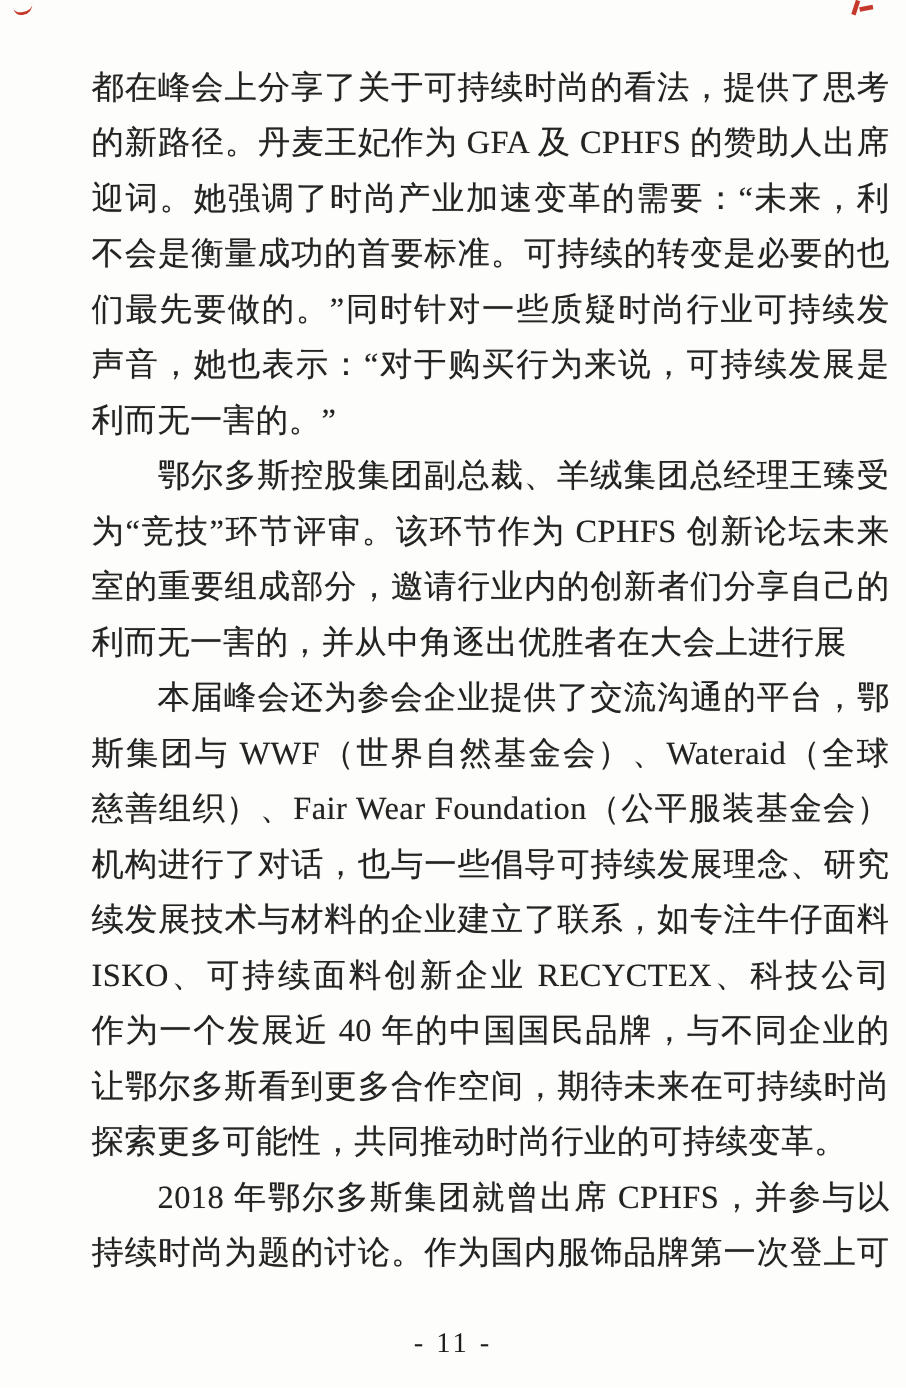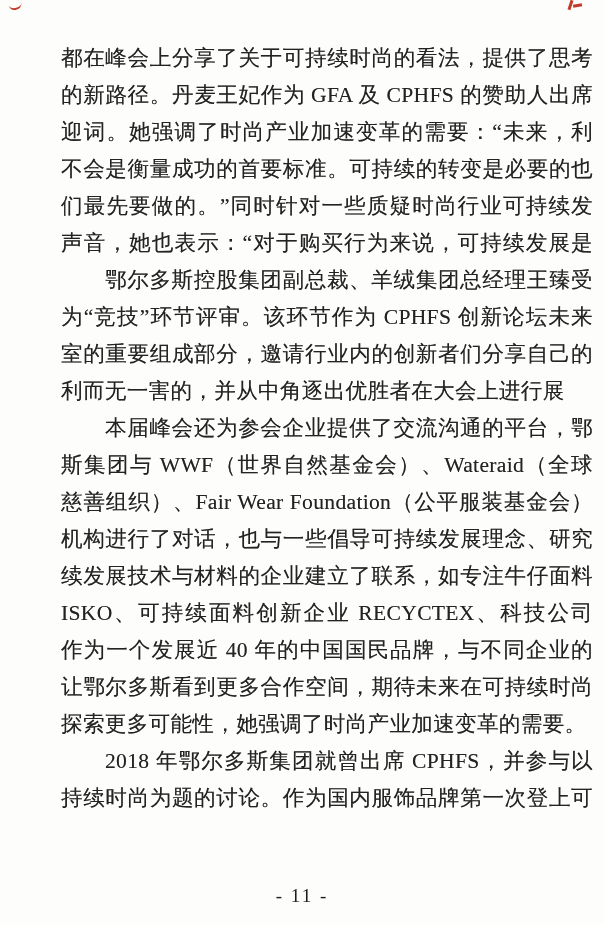--- a/index.html
+++ b/index.html
@@ -104,39 +104,40 @@
 
   <div class="text-block">
 
     <div class="para">
       <div class="line j">都在峰会上分享了关于可持续时尚的看法，提供了思考问题</div>
       <div class="line j">的新路径。丹麦王妃作为 GFA 及 CPHFS 的赞助人出席并致欢</div>
       <div class="line j">迎词。她强调了时尚产业加速变革的需要：“未来，利润将</div>
       <div class="line j">不会是衡量成功的首要标准。可持续的转变是必要的也是我</div>
       <div class="line j">们最先要做的。”同时针对一些质疑时尚行业可持续发展的</div>
       <div class="line j">声音，她也表示：“对于购买行为来说，可持续发展是有百</div>
+      <div class="line">利而无一害的。”</div>
     </div>
 
     <div class="para">
       <div class="line j indent">鄂尔多斯控股集团副总裁、羊绒集团总经理王臻受邀成</div>
       <div class="line j">为“竞技”环节评审。该环节作为 CPHFS 创新论坛未来实验</div>
       <div class="line j">室的重要组成部分，邀请行业内的创新者们分享自己的可持</div>
       <div class="line">利而无一害的，并从中角逐出优胜者在大会上进行展示。</div>
     </div>
 
     <div class="para">
       <div class="line j indent">本届峰会还为参会企业提供了交流沟通的平台，鄂尔多</div>
       <div class="line j">斯集团与 WWF（世界自然基金会）、Wateraid（全球水资源</div>
       <div class="line j">慈善组织）、Fair Wear Foundation（公平服装基金会）等</div>
       <div class="line j">机构进行了对话，也与一些倡导可持续发展理念、研究可持</div>
       <div class="line j">续发展技术与材料的企业建立了联系，如专注牛仔面料的</div>
       <div class="line j">ISKO、可持续面料创新企业 RECYCTEX、科技公司 EUVEKA 等。</div>
       <div class="line j">作为一个发展近 40 年的中国国民品牌，与不同企业的交流</div>
       <div class="line j">让鄂尔多斯看到更多合作空间，期待未来在可持续时尚领域</div>
-      <div class="line">探索更多可能性，她强调了时尚产业加速变革的需要。</div>
+      <div class="line">探索更多可能性，共同推动时尚行业的可持续变革。</div>
     </div>
 
     <div class="para">
       <div class="line j indent">2018 年鄂尔多斯集团就曾出席 CPHFS，并参与以中国可</div>
       <div class="line j">持续时尚为题的讨论。作为国内服饰品牌第一次登上可持续</div>
     </div>
 
   </div>
 
   <div class="footer">- 11 -</div>

